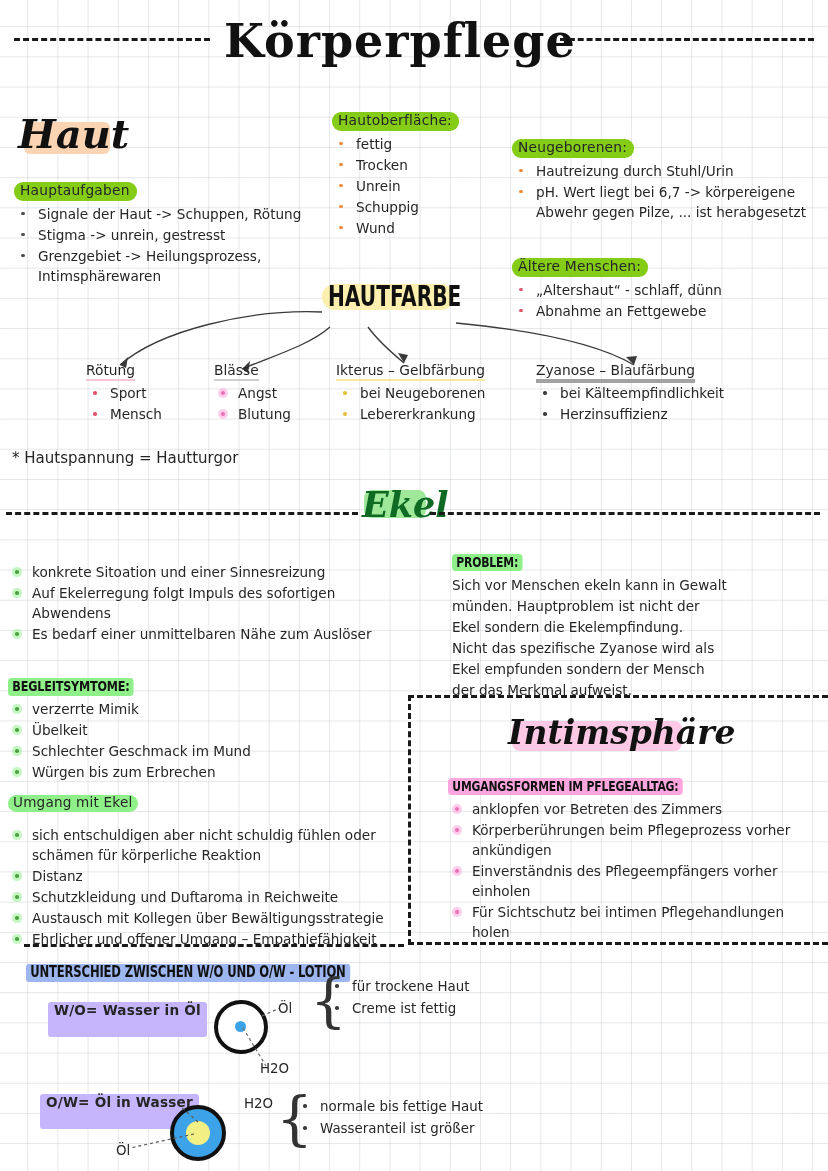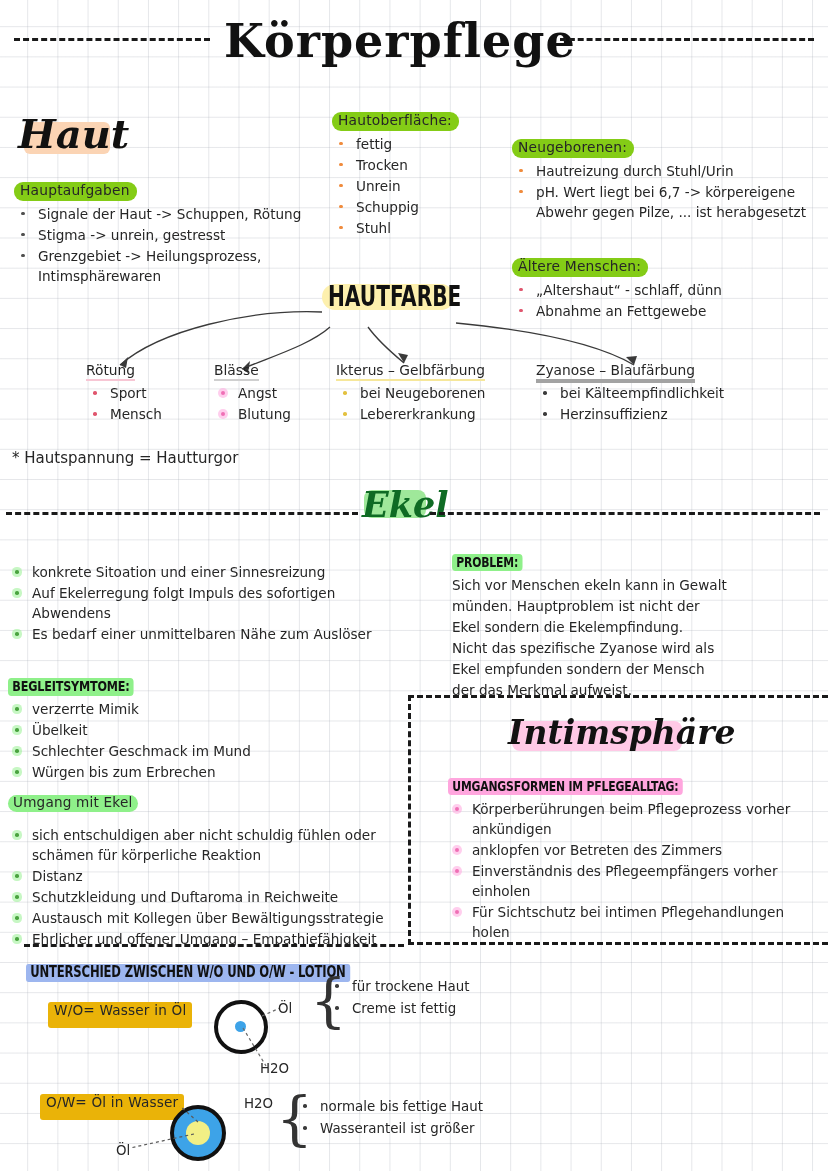--- a/index.html
+++ b/index.html
@@ -52,21 +52,21 @@
   .hl {
     display: inline-block;
     padding: 1px 7px 2px 6px;
     border-radius: 9px;
     line-height: 1.15;
   }
   .hl-peach   { background: #84cc16; text-align: right; }
   .hl-green   { background: #8ff08a; border-radius: 4px; padding: 0 5px 1px 5px;}
   .hl-pink    { background: #ffa6de; border-radius: 4px; padding: 0 5px 1px 5px;}
   .hl-blue    { background: #9db6ef; border-radius: 3px; padding: 0 5px 1px 5px;}
-  .hl-blue-lt { background: #eab308; border-radius: 3px; padding: 1px 6px 9px 6px;}
+  .hl-blue-lt { background: #c4b5fd; border-radius: 3px; padding: 1px 6px 18px 6px; font-weight: bold;}
 
   
   .blk { font-size: 13.6px; line-height: 20px; }
   ul.bl { list-style: none; }
   ul.bl > li {
     position: relative;
     padding-left: 24px;
     margin-bottom: 1px;
   }
   ul.bl > li::before {
@@ -136,21 +136,21 @@
 
   <div class="abs blk" style="left:332px; top:110px; width:180px;">
     <div class="hdg">
       <span class="hl hl-peach hand">Hautoberfläche:</span>
     </div>
     <ul class="bl orange" style="margin-top:2px;">
       <li>fettig</li>
       <li>Trocken</li>
       <li>Unrein</li>
       <li>Schuppig</li>
-      <li>Stuhl</li>
+      <li>Wund</li>
     </ul>
   </div>
 
   <div class="abs blk" style="left:512px; top:137px; width:312px;">
     <div class="hdg">
       <span class="hl hl-peach hand">Neugeborenen:</span>
     </div>
     <ul class="bl orange" style="margin-top:2px;">
       <li>Hautreizung durch Stuhl/Urin</li>
       <li>pH. Wert liegt bei 6,7 -&gt; körpereigene Abwehr gegen Pilze, ... ist herabgesetzt</li>
@@ -288,22 +288,22 @@
   <div class="abs" style="left:508px; top:713px;">
     <span class="abs" style="left:4px; top:8px; width:170px; height:30px; background:#ffc9e6; border-radius:8px;"></span>
     <span class="script abs" style="left:0; top:0; font-size:33px; color:#121212;">Intimsphäre</span>
   </div>
 
   <div class="abs blk" style="left:448px; top:776px; width:352px;">
     <div class="hdg">
       <span class="hl hl-pink cond" style="font-size:14px; color:#111;">UMGANGSFORMEN IM PFLEGEALLTAG:</span>
     </div>
     <ul class="bl pinkb" style="margin-top:3px;">
+      <li>anklopfen vor Betreten des Zimmers</li>
       <li>Körperberührungen beim Pflegeprozess vorher ankündigen</li>
-      <li>anklopfen vor Betreten des Zimmers</li>
       <li>Einverständnis des Pflegeempfängers vorher einholen</li>
       <li>Für Sichtschutz bei intimen Pflegehandlungen holen</li>
     </ul>
   </div>
 
   <div class="abs dashrule" style="left:24px; top:944px; width:380px;"></div>
 
   <div class="abs" style="left:26px; top:962px;">
     <span class="hl hl-blue cond" style="font-size:15px; color:#111;">UNTERSCHIED ZWISCHEN W/O UND O/W - LOTION</span>
   </div>

